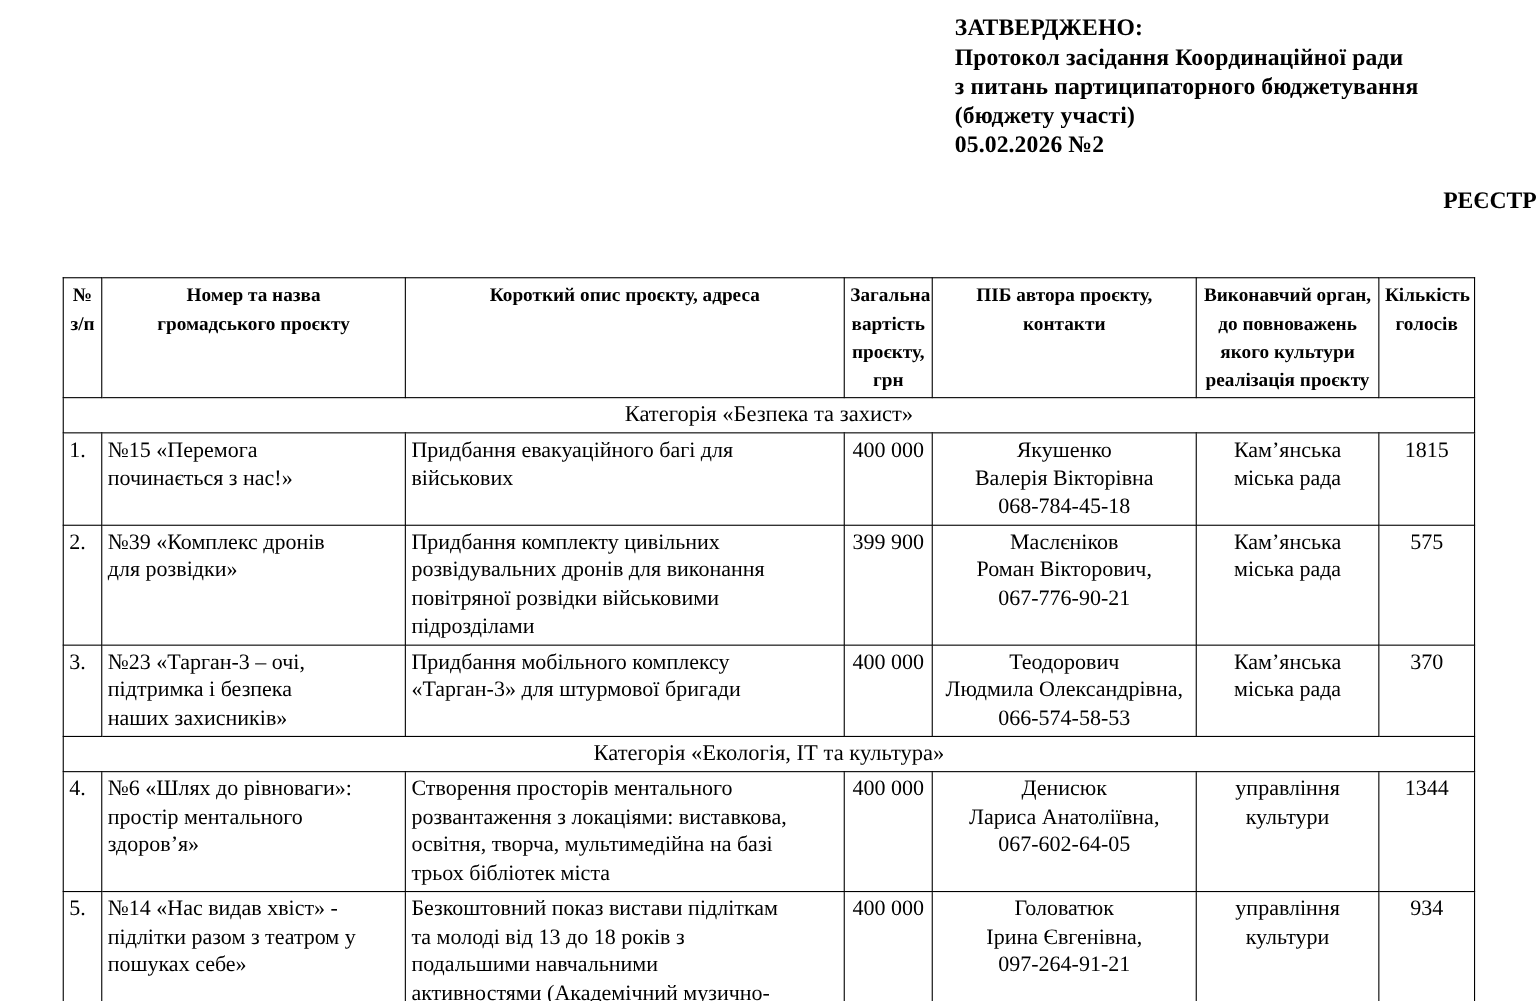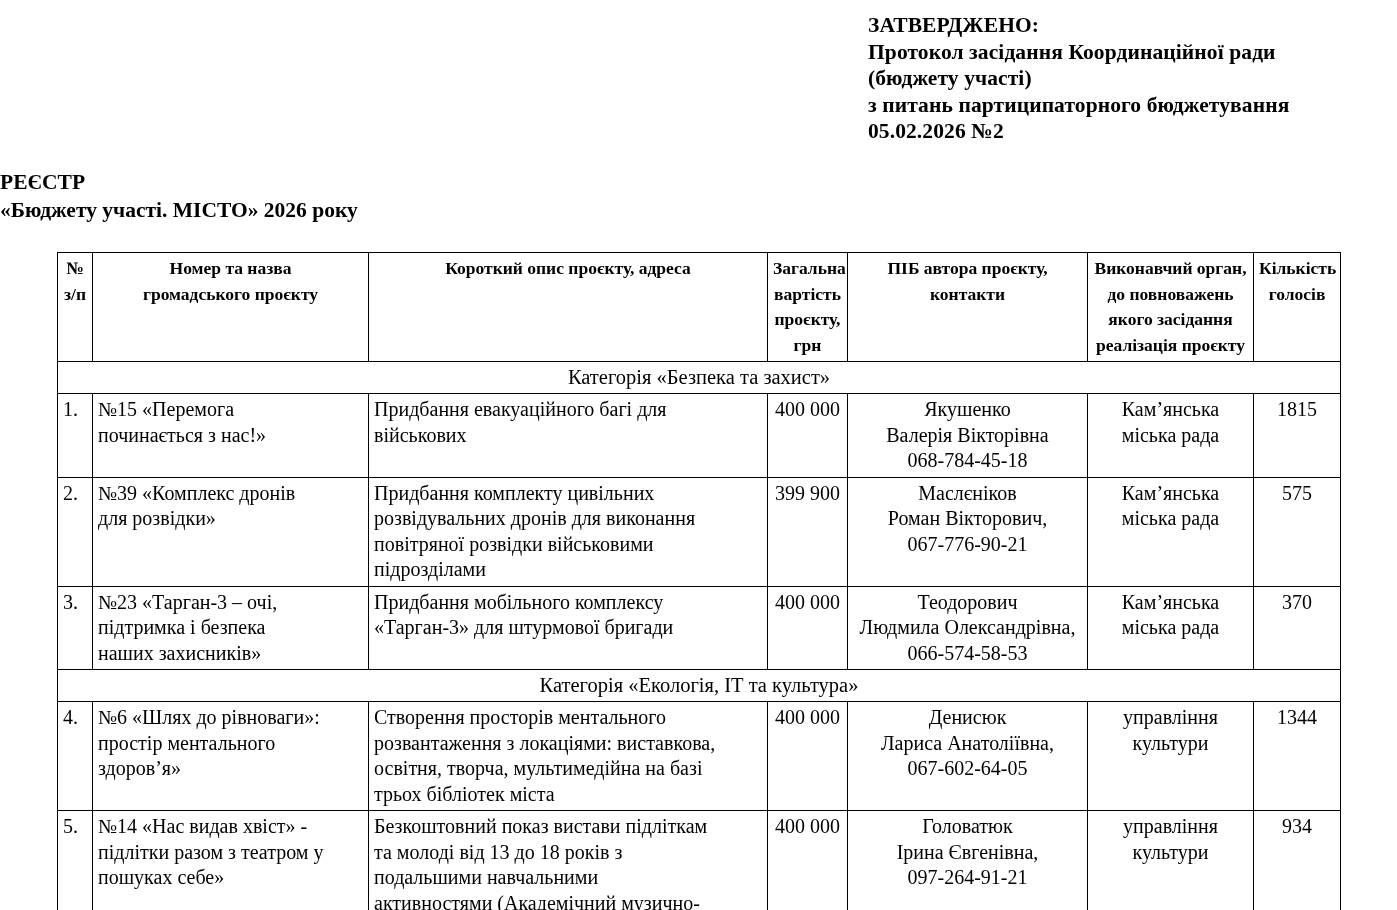--- a/index.html
+++ b/index.html
@@ -36,21 +36,21 @@
     white-space: nowrap;
   }
   .approval div { letter-spacing: 0.1px; }
 
   
   .doc-title {
     position: absolute;
     left: 0;
     top: 168px;
     width: 1397px;
-    text-align: left;
+    text-align: right;
     font-weight: bold;
     font-size: 21.5px;
     line-height: 28px;
   }
 
   
   .table-wrap {
     position: absolute;
     left: 57px;
     top: 252px;
@@ -104,28 +104,27 @@
   .line { display: block; }
 </style>
 </head>
 <body>
 
 <div class="page">
 
   <div class="approval">
     <div>ЗАТВЕРДЖЕНО:</div>
     <div>Протокол засідання Координаційної ради</div>
+    <div>з питань партиципаторного бюджетування</div>
     <div>(бюджету участі)</div>
-    <div>з питань партиципаторного бюджетування</div>
     <div>05.02.2026 №2</div>
   </div>
 
   <div class="doc-title">
     <div>РЕЄСТР</div>
-    <div>«Бюджету участі. МІСТО» 2026 року</div>
   </div>
 
   <div class="table-wrap">
     <table class="registry">
       <colgroup>
         <col class="c-num">
           <col class="c-name">
           <col class="c-desc">
           <col class="c-cost">
         <col class="c-author">
@@ -150,21 +149,21 @@
             <span class="line">вартість</span>
             <span class="line">проєкту,</span>
             <span class="line">грн</span>
           </th>
           <th>
             <span class="line">ПІБ автора проєкту, контакти</span>
           </th>
           <th>
             <span class="line">Виконавчий орган,</span>
             <span class="line">до повноважень</span>
-            <span class="line">якого засідання</span>
+            <span class="line">якого культури</span>
             <span class="line">реалізація проєкту</span>
           </th>
           <th>
             <span class="line">Кількість</span>
             <span class="line">голосів</span>
           </th>
         </tr>
       </thead>
       <tbody>
           <tr class="category-row">

